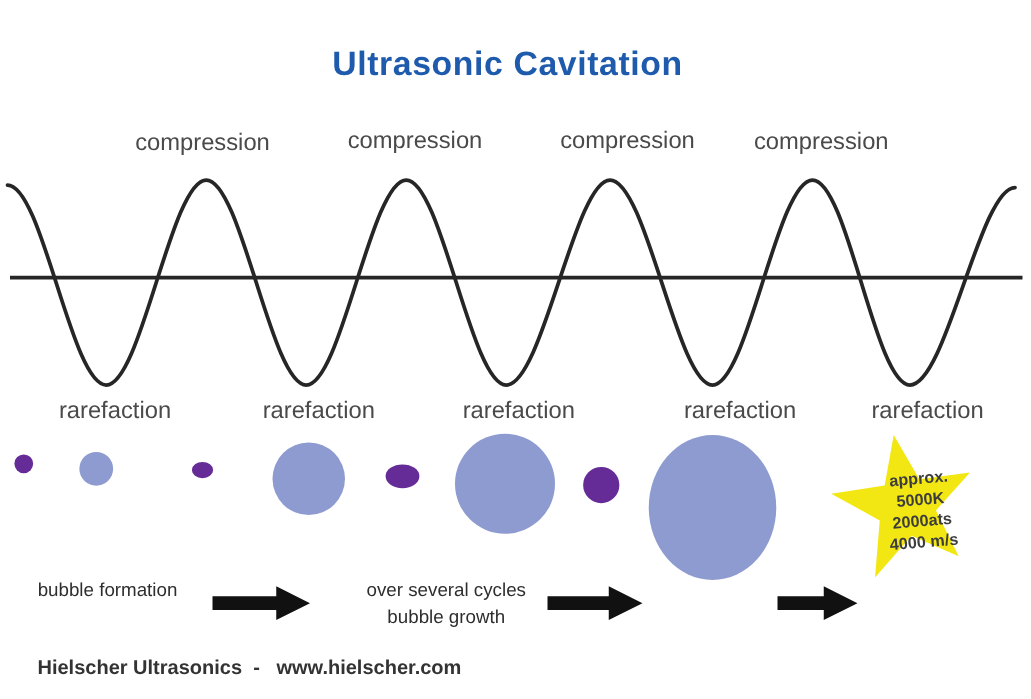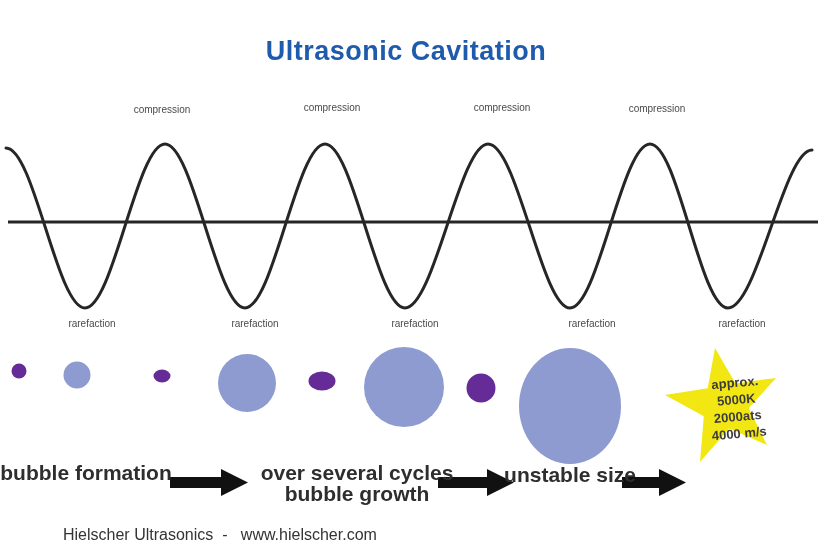--- a/index.html
+++ b/index.html
@@ -6,34 +6,34 @@
   .canvas{
     position:relative;width:825px;height:559px;background:#ffffff;overflow:hidden;
     font-family:"Liberation Sans", sans-serif;
   }
   .title{
     position:absolute;top:36px;left:0;width:812px;text-align:center;
     font-size:27px;font-weight:bold;letter-spacing:.5px;color:#1f5bad;
   }
   .wave-label{
     position:absolute;transform:translateX(-50%);
-    font-size:10px;color:#4a4a4a;white-space:nowrap;
+    font-size:19px;color:#4a4a4a;white-space:nowrap;
   }
   .stage-label{
     position:absolute;transform:translateX(-50%);text-align:center;
-    font-size:21px;font-weight:bold;color:#2e2e2e;line-height:21px;white-space:nowrap;
+    font-size:15px;font-weight:normal;color:#2e2e2e;line-height:21px;white-space:nowrap;
   }
   .star-text{
     position:absolute;left:694px;top:374px;width:86px;text-align:center;
     font-size:13px;font-weight:bold;color:#3d3d3d;line-height:17px;
     transform:rotate(-5deg);
   }
   .footer{
-    position:absolute;left:30px;top:526px;font-size:16px;font-weight:normal;
-    color:#333333;white-space:pre;margin-left:33px;
+    position:absolute;left:30px;top:526px;font-size:16px;font-weight:bold;
+    color:#333333;white-space:pre;
   }
   svg.layer{position:absolute;left:0;top:0;}
 </style>
 </head>
 <body>
 
 <div class="canvas">
 
   <div class="title">Ultrasonic Cavitation</div>
 
@@ -87,19 +87,16 @@
     <div>4000 m/s</div>
   </div>
 
   <div class="stage-label" style="left:86px;top:462px">
     <div>bubble formation</div>
   </div>
   <div class="stage-label" style="left:357px;top:462px">
     <div>over several cycles</div>
     <div>bubble growth</div>
   </div>
-  <div class="stage-label" style="left:570px;top:464px">
-    <div>unstable size</div>
-  </div>
 
   <div class="footer">Hielscher Ultrasonics  -   www.hielscher.com</div>
 
 </div>
 
 </body></html>

